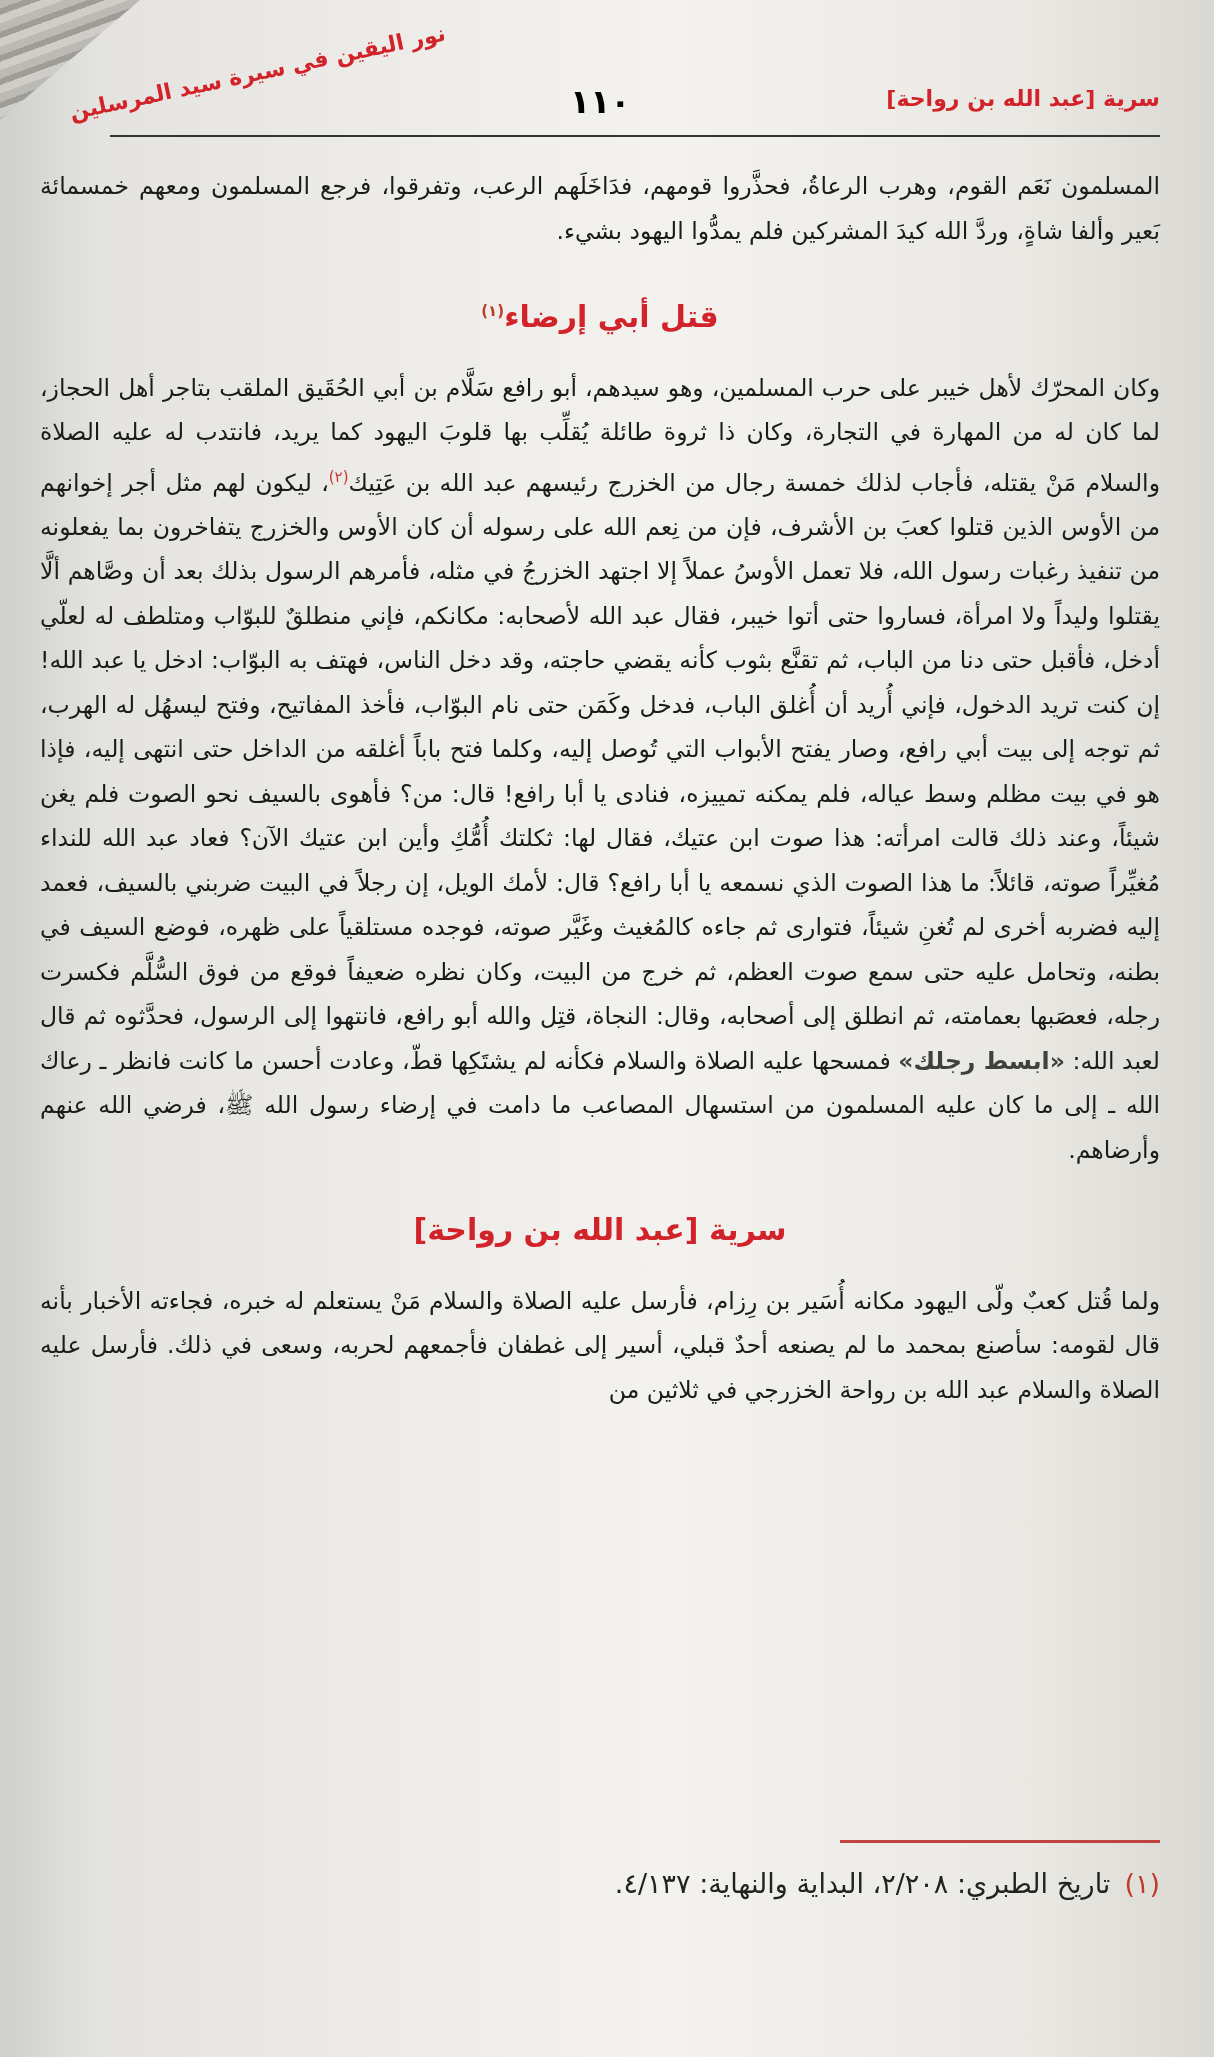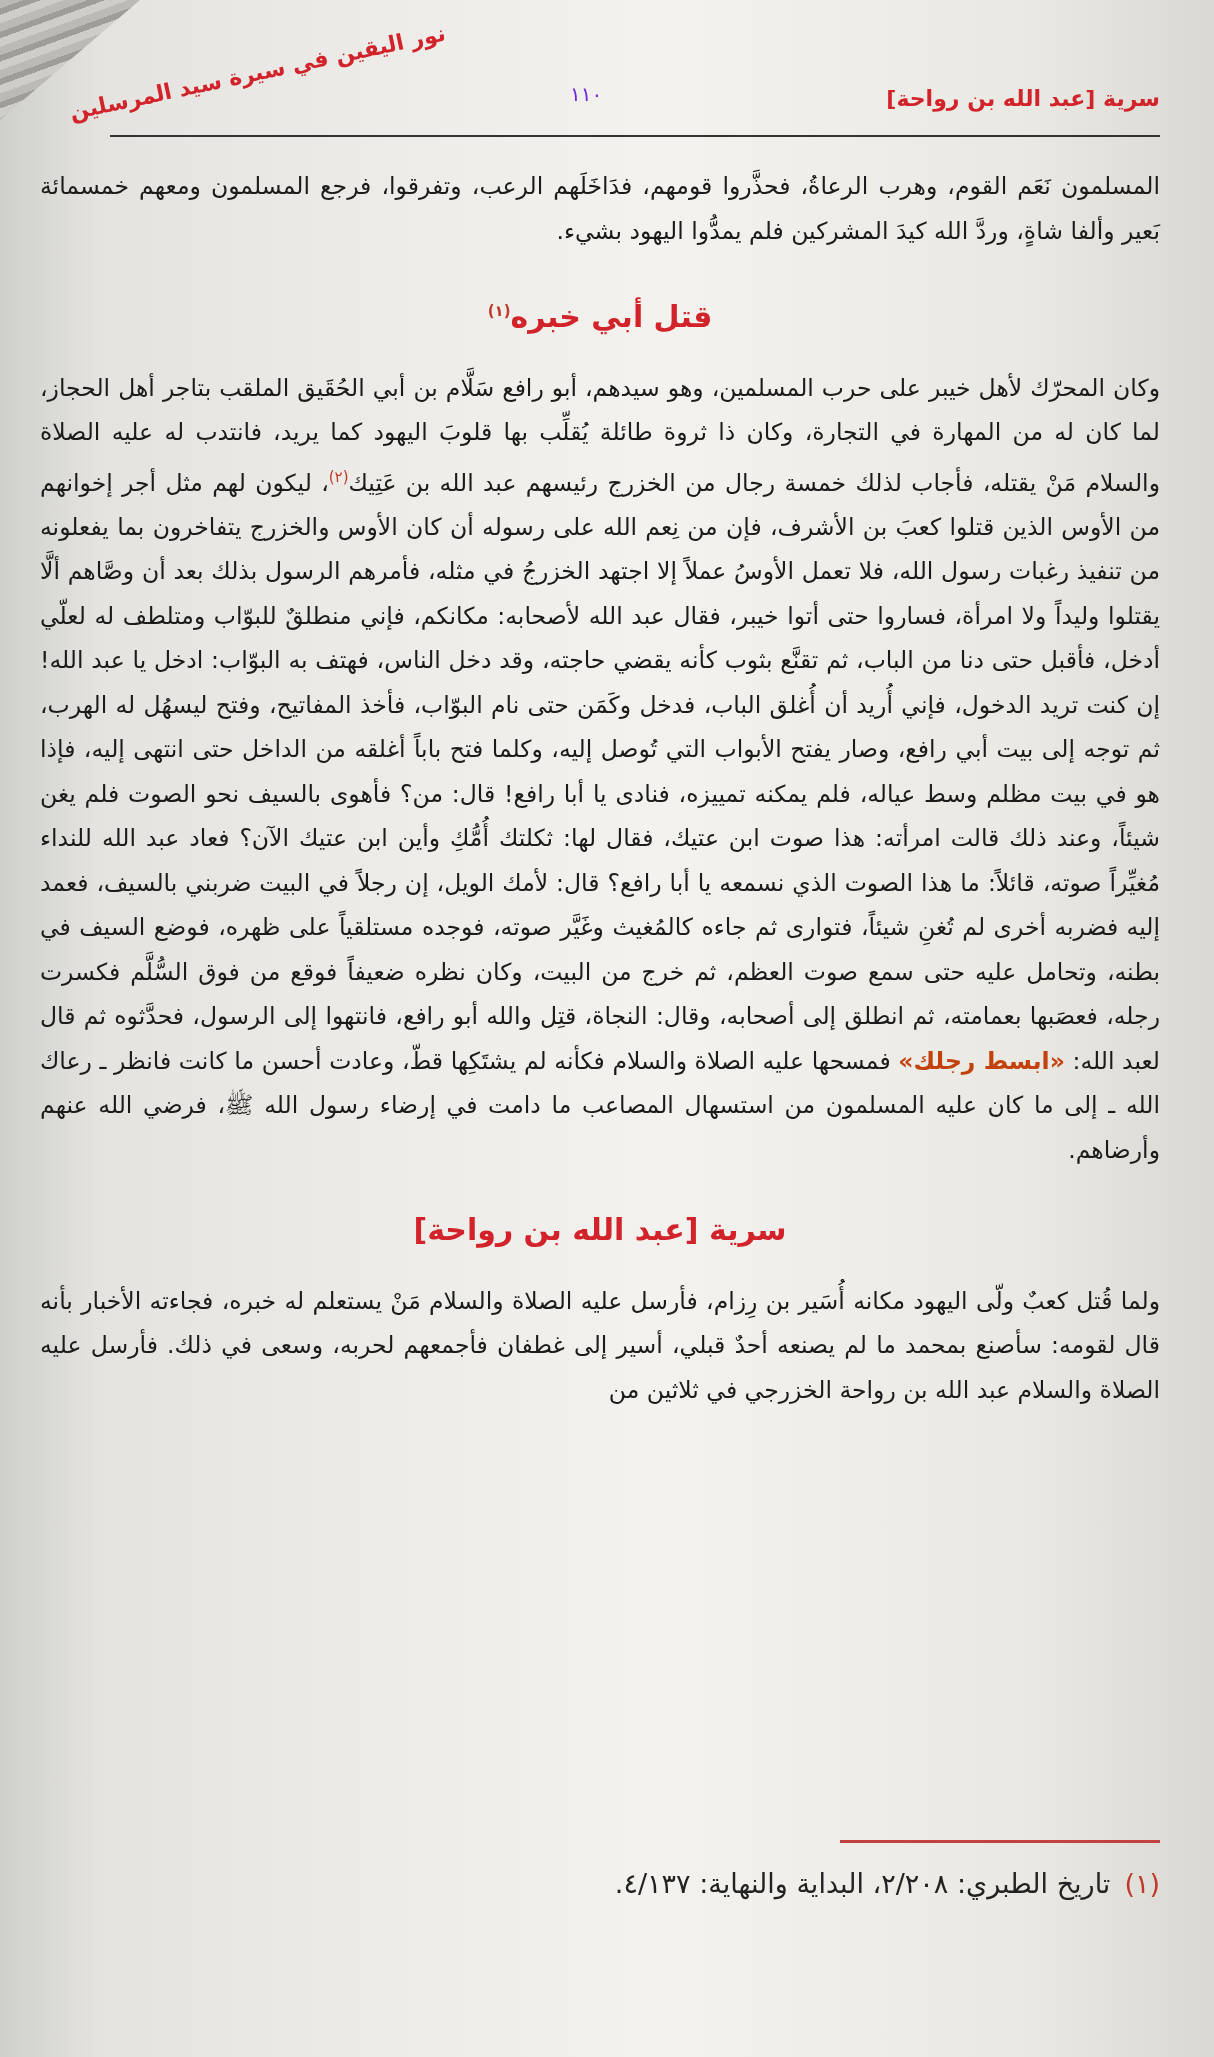--- a/index.html
+++ b/index.html
@@ -10,28 +10,28 @@
     position:relative;
   }
   .corner {
     position:absolute; left:0; top:0; width:140px; height:120px;
     background: repeating-linear-gradient(160deg,#bcbab4 0 8px,#9f9d98 8px 14px,#cfcdc8 14px 22px);
     clip-path: polygon(0 0,100% 0,0 100%);
   }
   .page { position:absolute; left:40px; top:0; width:1120px; height:2057px; direction:rtl; }
   .header { position:absolute; top:86px; left:0; right:0; height:40px; }
   .run-right { position:absolute; right:0; top:0; color:#d2232a; font-weight:bold; font-size:22px; }
-  .page-num { position:absolute; left:530px; top:-4px; color:#6d28d9; font-size:20px; font-weight:normal; }
+  .page-num { position:absolute; left:530px; top:-4px; color:#000000; font-size:33px; font-weight:bold; }
   .run-left { position:absolute; left:30px; top:14px; color:#d2232a; font-weight:bold; font-size:22px; transform:rotate(-12deg); transform-origin:left center; }
   .rule { position:absolute; top:135px; left:70px; right:0; height:2px; background:#333; }
   .body-text { position:absolute; top:164px; right:0; left:0; font-size:23.5px; line-height:44.5px; color:#1b1b1b; text-align:justify; }
   .para { margin:0; }
   .h-red { text-align:center; color:#d2232a; font-weight:bold; font-size:30px; margin:36px 0 26px 0; }
   .sup { font-size:15px; vertical-align:super; color:#c0392b; }
-  .quote { color:#c2410c; font-weight:bold; }
+  .quote { color:#404040; font-weight:bold; }
   .fn-rule { position:absolute; top:1840px; right:0; width:320px; height:3px; background:#c24141; }
   .footnotes { position:absolute; top:1868px; right:0; left:0; font-size:27px; line-height:32px; color:#222; }
   .fn-num { color:#c0392b; margin-left:14px; }
 </style>
 </head>
 <body>
 
 <div class="corner"></div>
 
 <div class="page">
@@ -39,21 +39,21 @@
     <span class="run-right">سرية [عبد الله بن رواحة]</span>
     <span class="page-num">١١٠</span>
     <span class="run-left">نور اليقين في سيرة سيد المرسلين</span>
   </div>
   <div class="rule"></div>
 
   <div class="body-text">
     <p class="para">المسلمون نَعَم القوم، وهرب الرعاةُ، فحذَّروا قومهم، فدَاخَلَهم الرعب، وتفرقوا، فرجع المسلمون ومعهم خمسمائة بَعير وألفا شاةٍ، وردَّ الله كيدَ المشركين فلم يمدُّوا اليهود بشيء.</p>
 
     <div class="h-red">
-      <span>قتل أبي خبره</span><span class="sup">(١)</span>
+      <span>قتل أبي إرضاء</span><span class="sup">(١)</span>
     </div>
 
     <p class="para">
       <span>وكان المحرّك لأهل خيبر على حرب المسلمين، وهو سيدهم، أبو رافع سَلَّام بن أبي الحُقَيق الملقب بتاجر أهل الحجاز، لما كان له من المهارة في التجارة، وكان ذا ثروة طائلة يُقلِّب بها قلوبَ اليهود كما يريد، فانتدب له عليه الصلاة والسلام مَنْ يقتله، فأجاب لذلك خمسة رجال من الخزرج رئيسهم عبد الله بن عَتِيك</span><span class="sup">(٢)</span><span>، ليكون لهم مثل أجر إخوانهم من الأوس الذين قتلوا كعبَ بن الأشرف، فإن من نِعم الله على رسوله أن كان الأوس والخزرج يتفاخرون بما يفعلونه من تنفيذ رغبات رسول الله، فلا تعمل الأوسُ عملاً إلا اجتهد الخزرجُ في مثله، فأمرهم الرسول بذلك بعد أن وصَّاهم ألَّا يقتلوا وليداً ولا امرأة، فساروا حتى أتوا خيبر، فقال عبد الله لأصحابه: مكانكم، فإني منطلقٌ للبوّاب ومتلطف له لعلّي أدخل، فأقبل حتى دنا من الباب، ثم تقنَّع بثوب كأنه يقضي حاجته، وقد دخل الناس، فهتف به البوّاب: ادخل يا عبد الله! إن كنت تريد الدخول، فإني أُريد أن أُغلق الباب، فدخل وكَمَن حتى نام البوّاب، فأخذ المفاتيح، وفتح ليسهُل له الهرب، ثم توجه إلى بيت أبي رافع، وصار يفتح الأبواب التي تُوصل إليه، وكلما فتح باباً أغلقه من الداخل حتى انتهى إليه، فإذا هو في بيت مظلم وسط عياله، فلم يمكنه تمييزه، فنادى يا أبا رافع! قال: من؟ فأهوى بالسيف نحو الصوت فلم يغن شيئاً، وعند ذلك قالت امرأته: هذا صوت ابن عتيك، فقال لها: ثكلتك أُمُّكِ وأين ابن عتيك الآن؟ فعاد عبد الله للنداء مُغيِّراً صوته، قائلاً: ما هذا الصوت الذي نسمعه يا أبا رافع؟ قال: لأمك الويل، إن رجلاً في البيت ضربني بالسيف، فعمد إليه فضربه أخرى لم تُغنِ شيئاً، فتوارى ثم جاءه كالمُغيث وغَيَّر صوته، فوجده مستلقياً على ظهره، فوضع السيف في بطنه، وتحامل عليه حتى سمع صوت العظم، ثم خرج من البيت، وكان نظره ضعيفاً فوقع من فوق السُّلَّم فكسرت رجله، فعصَبها بعمامته، ثم انطلق إلى أصحابه، وقال: النجاة، قتِل والله أبو رافع، فانتهوا إلى الرسول، فحدَّثوه ثم قال لعبد الله: </span><span class="quote">«ابسط رجلك»</span><span> فمسحها عليه الصلاة والسلام فكأنه لم يشتَكِها قطّ، وعادت أحسن ما كانت فانظر ـ رعاك الله ـ إلى ما كان عليه المسلمون من استسهال المصاعب ما دامت في إرضاء رسول الله ﷺ، فرضي الله عنهم وأرضاهم.</span>
     </p>
 
     <div class="h-red">سرية [عبد الله بن رواحة]</div>
 
     <p class="para">ولما قُتل كعبٌ ولّى اليهود مكانه أُسَير بن رِزام، فأرسل عليه الصلاة والسلام مَنْ يستعلم له خبره، فجاءته الأخبار بأنه قال لقومه: سأصنع بمحمد ما لم يصنعه أحدٌ قبلي، أسير إلى غطفان فأجمعهم لحربه، وسعى في ذلك. فأرسل عليه الصلاة والسلام عبد الله بن رواحة الخزرجي في ثلاثين من</p>
   </div>

